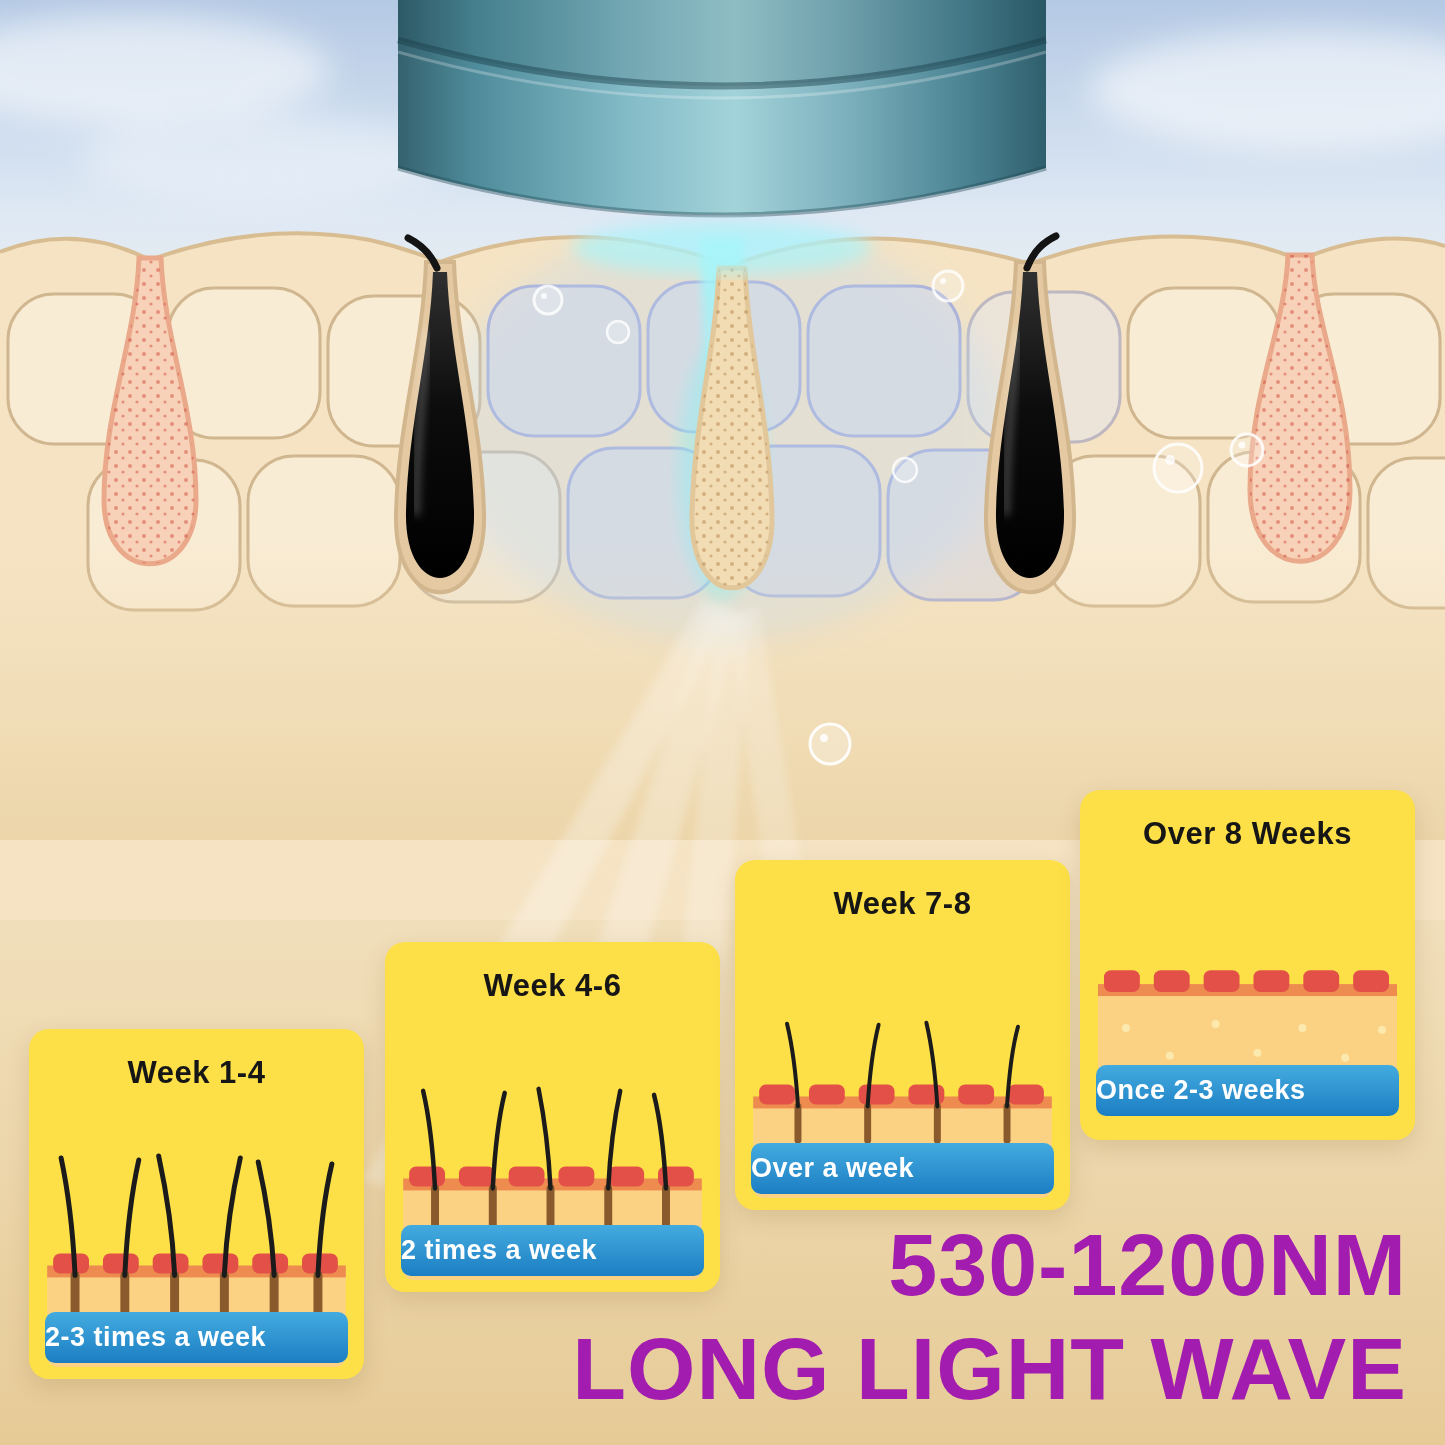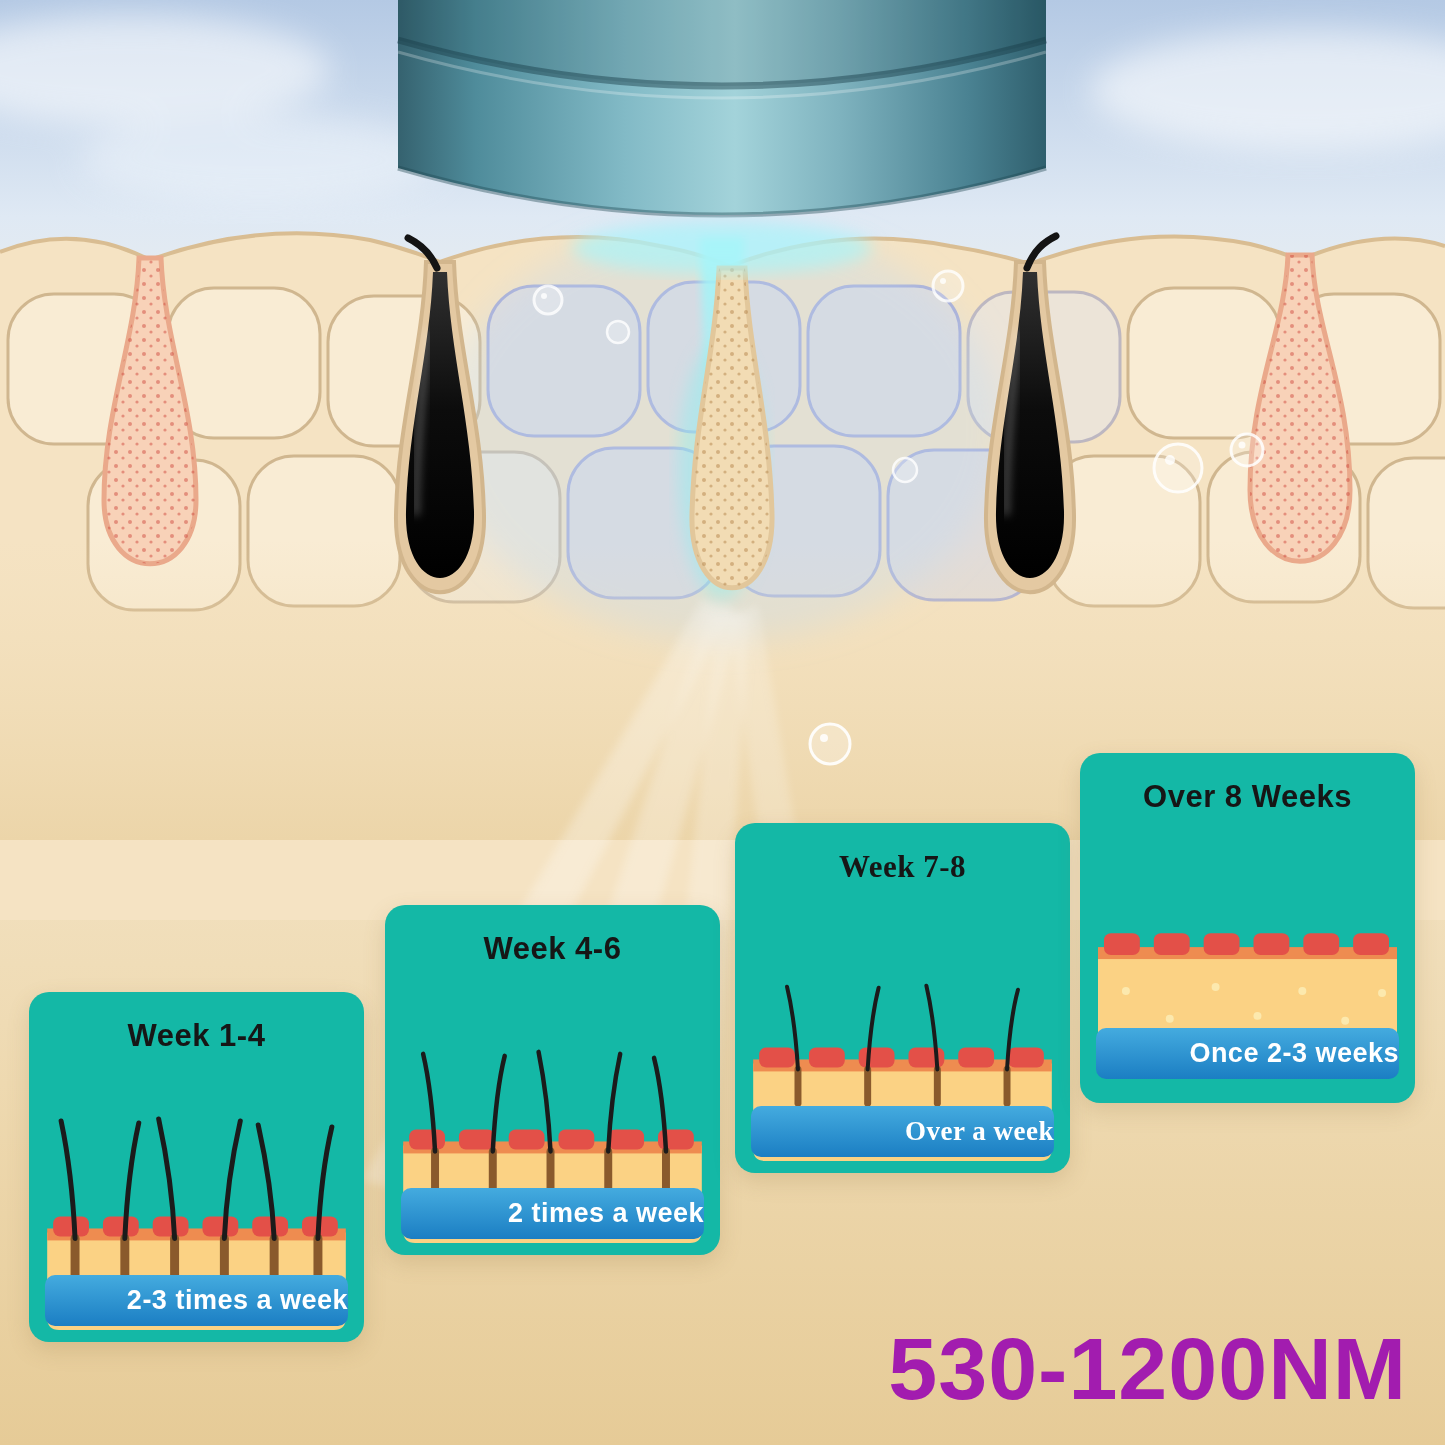--- a/index.html
+++ b/index.html
@@ -2,33 +2,33 @@
 <html><head>
 <meta charset="utf-8">
 <style>
   html,body{margin:0;padding:0;background:#fff;}
   .canvas{
     position:relative;width:1445px;height:1445px;overflow:hidden;
     font-family:"Liberation Sans",sans-serif;
   }
   .scene{position:absolute;left:0;top:0;width:1445px;height:1445px;}
   .card{
-    position:absolute;width:335px;height:350px;background:#14b8a6;
-    border-radius:20px;box-shadow:0 8px 22px rgba(140,110,60,0.20);
+    position:absolute;width:335px;height:350px;background:#fde047;
+    border-radius:20px;box-shadow:0 8px 22px rgba(140,110,60,0.20);margin-top:37px;
   }
   .card-title{
     text-align:center;margin-top:26px;font-size:31px;font-weight:bold;color:#161616;
     letter-spacing:0.5px;
   }
   .mini{position:absolute;left:18px;bottom:12px;width:299px;height:219px;}
   .mini.short{height:150px;bottom:52px;}
   .badge{
     position:absolute;left:16px;right:16px;bottom:16px;
     background:linear-gradient(180deg,#44abdf,#1b7ec3);
-    color:#ffffff;font-weight:bold;font-size:27px;text-align:right;
+    color:#ffffff;font-weight:bold;font-size:27px;text-align:left;
     padding:10px 0;border-radius:10px;letter-spacing:0.5px;
   }
   .badge.raised{bottom:24px;}
   .bigtext{
     position:absolute;right:38px;bottom:24px;text-align:right;color:#a21caf;
     font-weight:bold;font-size:88px;line-height:1.18;letter-spacing:1px;
     white-space:nowrap;
   }
 </style>
 </head>
@@ -281,21 +281,21 @@
         <path d="M32,128 C30,90 27,60 20,30"></path>
           <path d="M90,128 C92,90 95,60 102,32"></path>
         <path d="M148,128 C146,88 142,58 136,28"></path>
           <path d="M206,128 C208,88 212,58 218,30"></path>
         <path d="M264,128 C262,90 259,62 252,34"></path>
       </g>
     </svg>
     <div class="badge">2 times a week</div>
   </div>
 
-  <div class="card" style="left:735px;top:823px;font-family:Liberation Serif, serif;">
+  <div class="card" style="left:735px;top:823px;">
     <div class="card-title">Week 7-8</div>
     <svg class="mini" viewBox="0 0 300 220">
       <path d="M0,122 H300 V208 Q300,220 288,220 H12 Q0,220 0,208 Z" fill="#fbd284"></path>
       <rect x="0" y="118" width="300" height="12" fill="#ee8c50"></rect>
       <g fill="#e35048">
         <rect x="6" y="106" width="36" height="20" rx="7"></rect>
           <rect x="56" y="106" width="36" height="20" rx="7"></rect>
         <rect x="106" y="106" width="36" height="20" rx="7"></rect>
           <rect x="156" y="106" width="36" height="20" rx="7"></rect>
         <rect x="206" y="106" width="36" height="20" rx="7"></rect>
@@ -348,15 +348,16 @@
         <circle cx="285" cy="92" r="4"></circle>
           <circle cx="50" cy="135" r="4"></circle>
           <circle cx="190" cy="135" r="4"></circle>
       </g>
     </svg>
     <div class="badge raised">Once 2-3 weeks</div>
   </div>
 
   <div class="bigtext">
     <div>530-1200NM</div>
+    <div>LONG LIGHT WAVE</div>
   </div>
 
 </div>
 
 </body></html>

